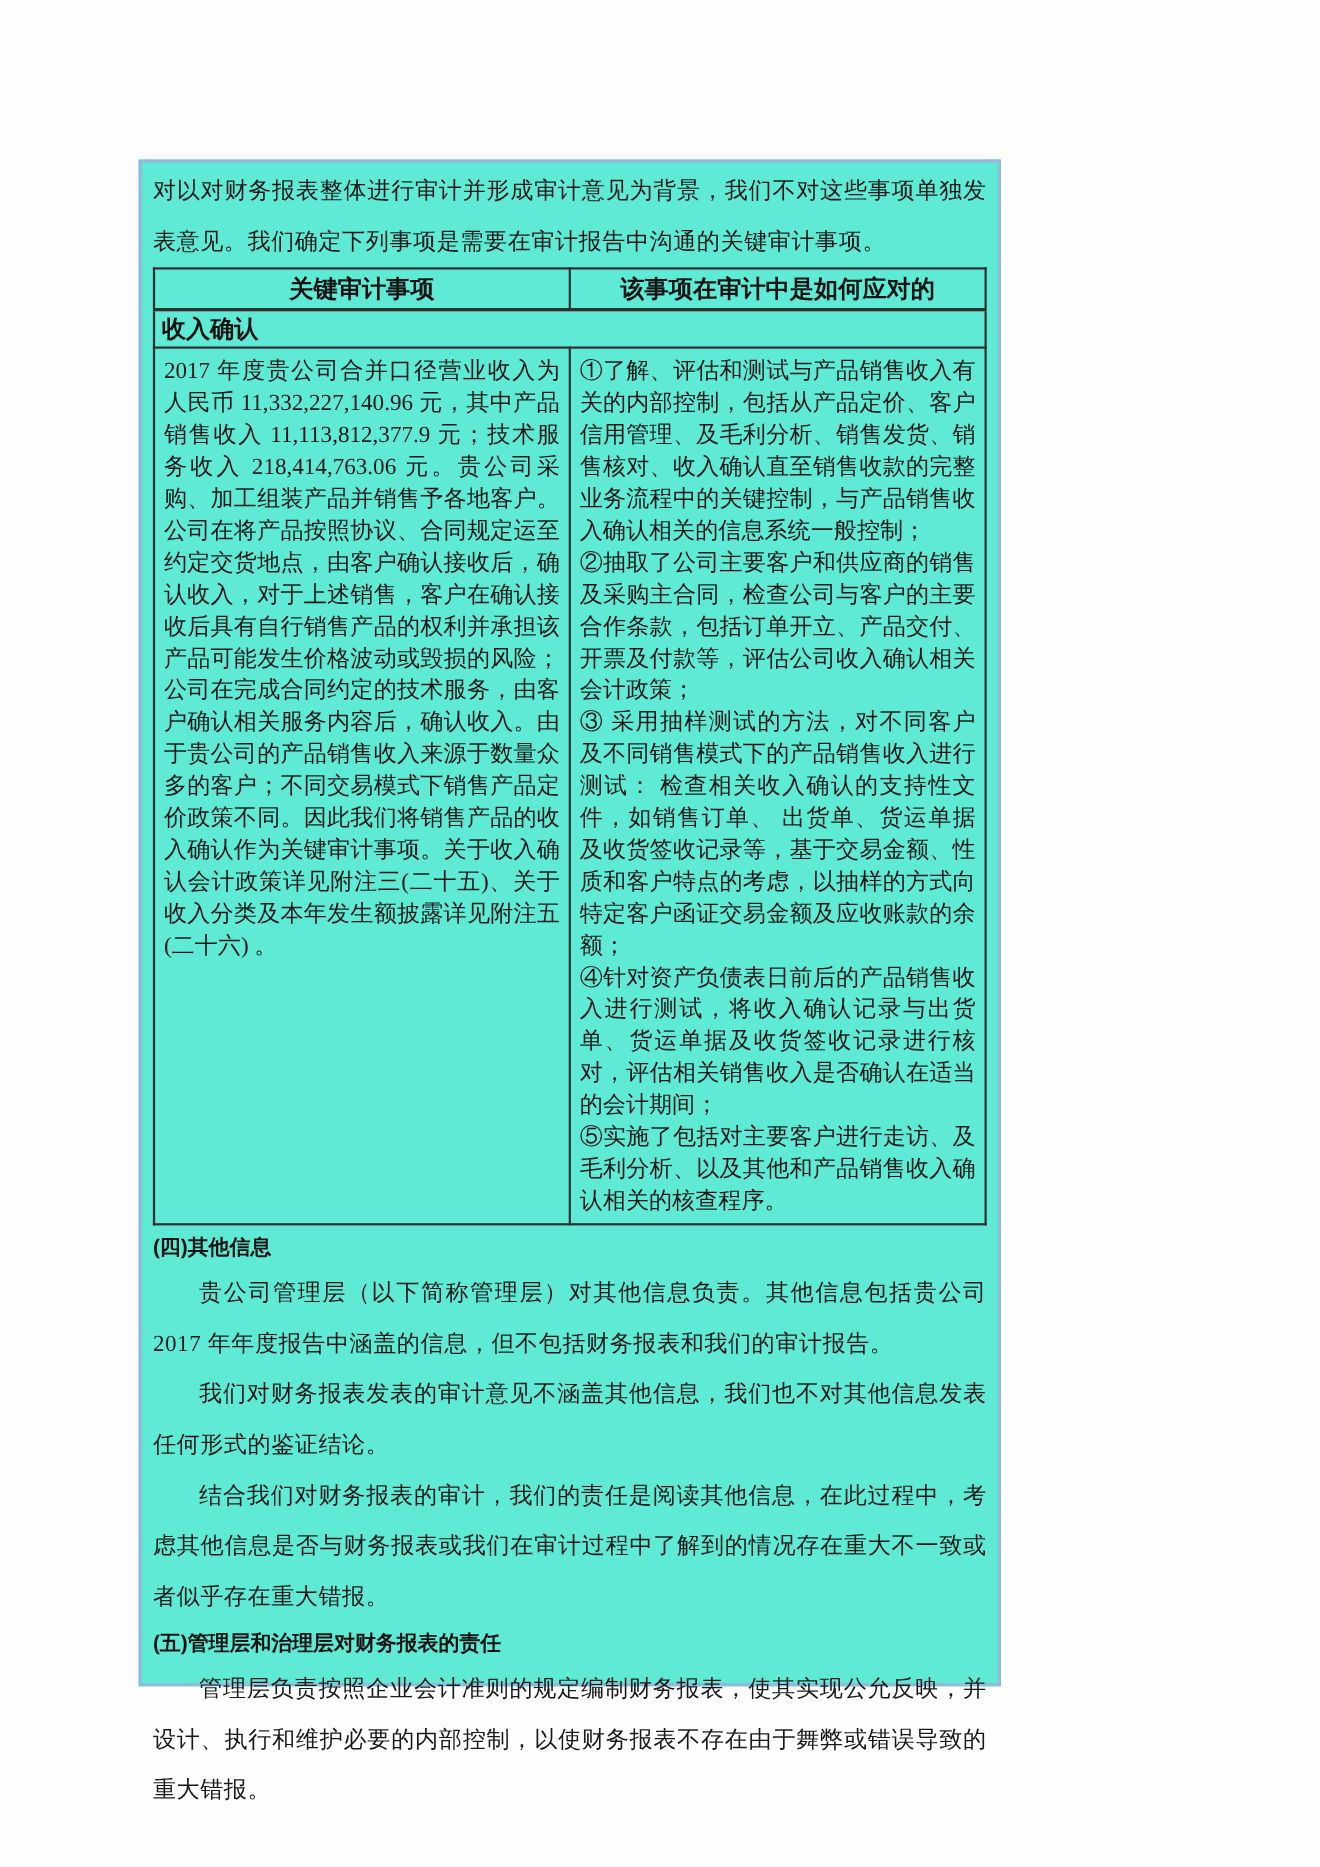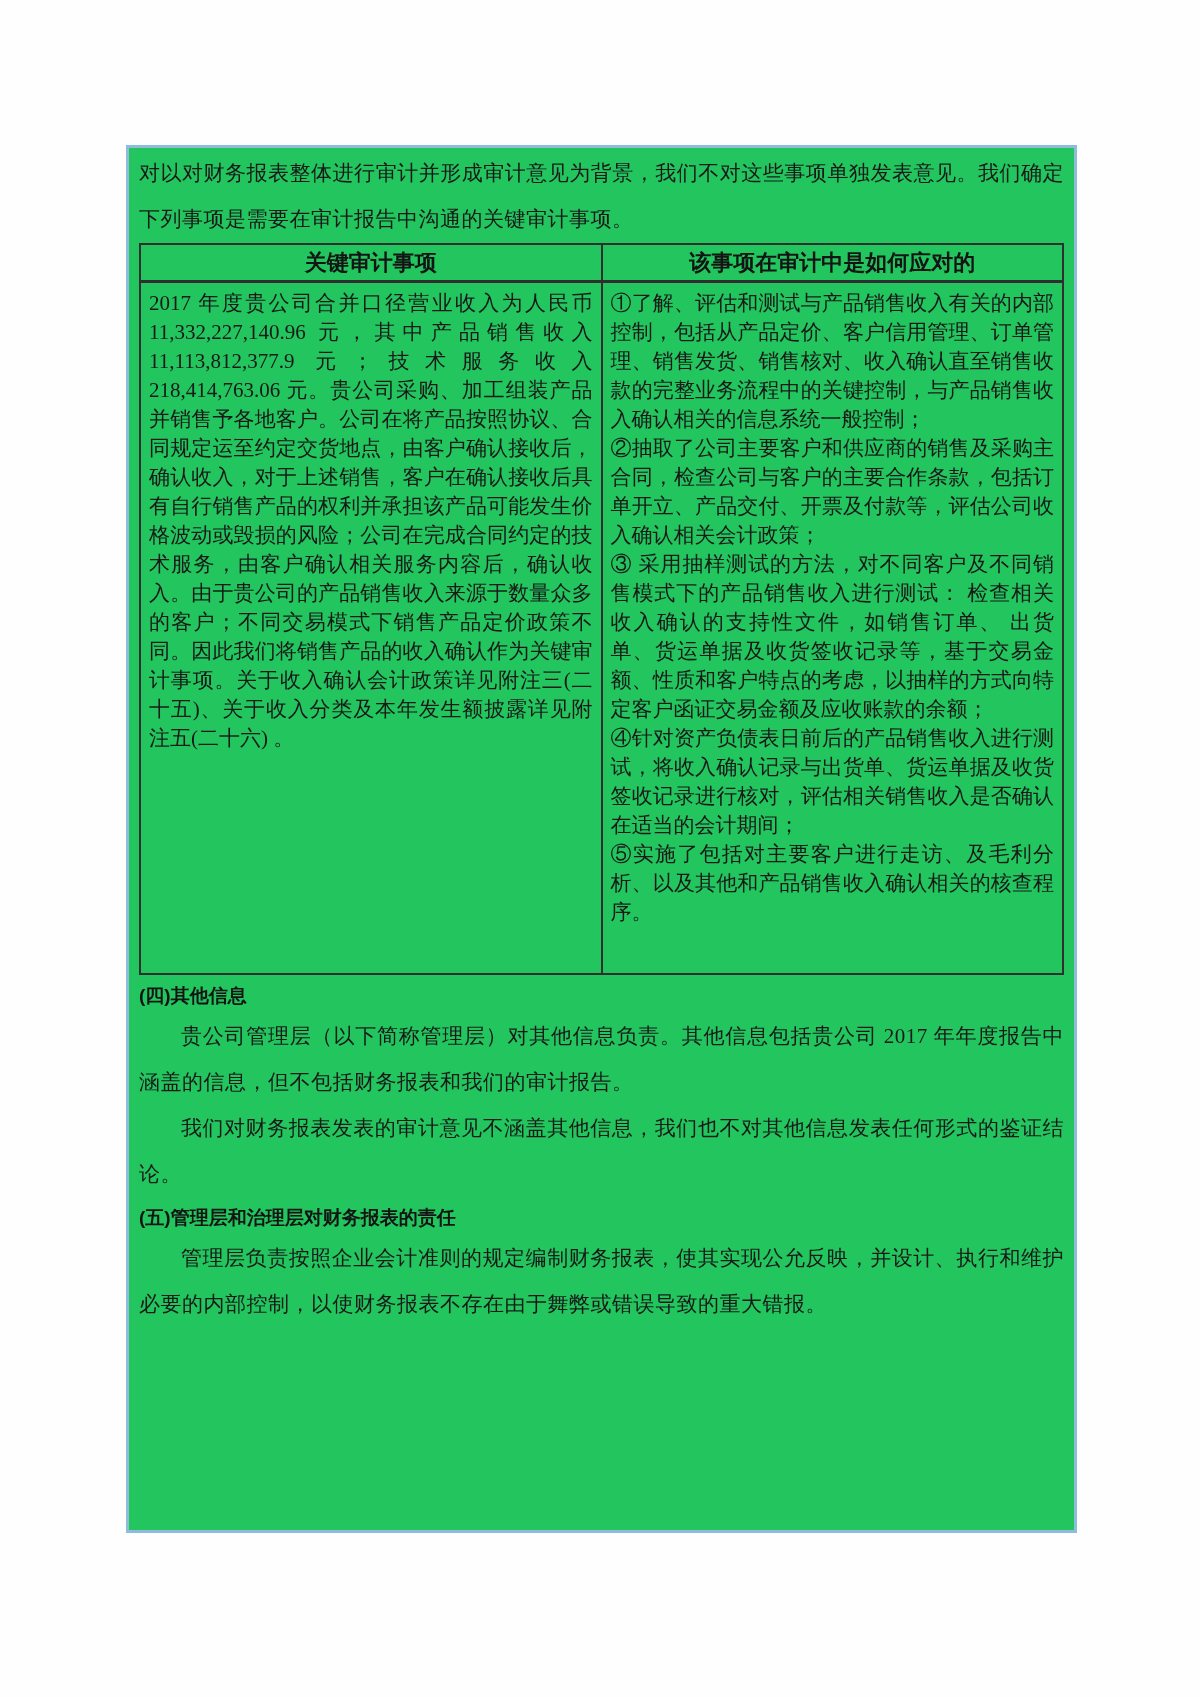--- a/index.html
+++ b/index.html
@@ -13,25 +13,25 @@
     position: relative;
     width: 1200px;
     height: 1697px;
     background: #fefefe;
     overflow: hidden;
   }
   .content-box {
     position: absolute;
     left: 126px;
     top: 145px;
-    width: 951px;
+    width: 784px;
     height: 1388px;
     box-sizing: border-box;
     border: 3px solid #8fbcdb;
-    background: #22c55e;
+    background: #5eead4;
     padding: 2px 10px 0 10px;
   }
   .intro {
     margin: 0;
     font-size: 21px;
     line-height: 46px;
     text-align: justify;
     letter-spacing: 0.5px;
   }
   table.kam {
@@ -96,36 +96,40 @@
     <p class="intro">对以对财务报表整体进行审计并形成审计意见为背景，我们不对这些事项单独发表意见。我们确定下列事项是需要在审计报告中沟通的关键审计事项。</p>
 
     <table class="kam">
       <thead>
         <tr>
           <th>关键审计事项</th>
           <th>该事项在审计中是如何应对的</th>
         </tr>
       </thead>
       <tbody>
+        <tr>
+          <td class="section-cell" colspan="2">收入确认</td>
+        </tr>
         <tr class="content-row">
           <td>
             <div class="cell-text">2017 年度贵公司合并口径营业收入为人民币 11,332,227,140.96 元，其中产品销售收入 11,113,812,377.9 元；技术服务收入 218,414,763.06 元。贵公司采购、加工组装产品并销售予各地客户。公司在将产品按照协议、合同规定运至约定交货地点，由客户确认接收后，确认收入，对于上述销售，客户在确认接收后具有自行销售产品的权利并承担该产品可能发生价格波动或毁损的风险；公司在完成合同约定的技术服务，由客户确认相关服务内容后，确认收入。由于贵公司的产品销售收入来源于数量众多的客户；不同交易模式下销售产品定价政策不同。因此我们将销售产品的收入确认作为关键审计事项。关于收入确认会计政策详见附注三(二十五)、关于收入分类及本年发生额披露详见附注五(二十六) 。</div>
           </td>
           <td>
-            <div class="cell-text">①了解、评估和测试与产品销售收入有关的内部控制，包括从产品定价、客户信用管理、订单管理、销售发货、销售核对、收入确认直至销售收款的完整业务流程中的关键控制，与产品销售收入确认相关的信息系统一般控制；</div>
+            <div class="cell-text">①了解、评估和测试与产品销售收入有关的内部控制，包括从产品定价、客户信用管理、及毛利分析、销售发货、销售核对、收入确认直至销售收款的完整业务流程中的关键控制，与产品销售收入确认相关的信息系统一般控制；</div>
             <div class="cell-text">②抽取了公司主要客户和供应商的销售及采购主合同，检查公司与客户的主要合作条款，包括订单开立、产品交付、开票及付款等，评估公司收入确认相关会计政策；</div>
             <div class="cell-text">③ 采用抽样测试的方法，对不同客户及不同销售模式下的产品销售收入进行测试： 检查相关收入确认的支持性文件，如销售订单、 出货单、货运单据及收货签收记录等，基于交易金额、性质和客户特点的考虑，以抽样的方式向特定客户函证交易金额及应收账款的余额；</div>
             <div class="cell-text">④针对资产负债表日前后的产品销售收入进行测试，将收入确认记录与出货单、货运单据及收货签收记录进行核对，评估相关销售收入是否确认在适当的会计期间；</div>
             <div class="cell-text">⑤实施了包括对主要客户进行走访、及毛利分析、以及其他和产品销售收入确认相关的核查程序。</div>
           </td>
         </tr>
       </tbody>
     </table>
 
     <h3 class="section-heading">(四)其他信息</h3>
     <p class="body-para">贵公司管理层（以下简称管理层）对其他信息负责。其他信息包括贵公司 2017 年年度报告中涵盖的信息，但不包括财务报表和我们的审计报告。</p>
     <p class="body-para">我们对财务报表发表的审计意见不涵盖其他信息，我们也不对其他信息发表任何形式的鉴证结论。</p>
+    <p class="body-para">结合我们对财务报表的审计，我们的责任是阅读其他信息，在此过程中，考虑其他信息是否与财务报表或我们在审计过程中了解到的情况存在重大不一致或者似乎存在重大错报。</p>
 
     <h3 class="section-heading">(五)管理层和治理层对财务报表的责任</h3>
     <p class="body-para">管理层负责按照企业会计准则的规定编制财务报表，使其实现公允反映，并设计、执行和维护必要的内部控制，以使财务报表不存在由于舞弊或错误导致的重大错报。</p>
 
   </div>
 </div>
 
 </body></html>

